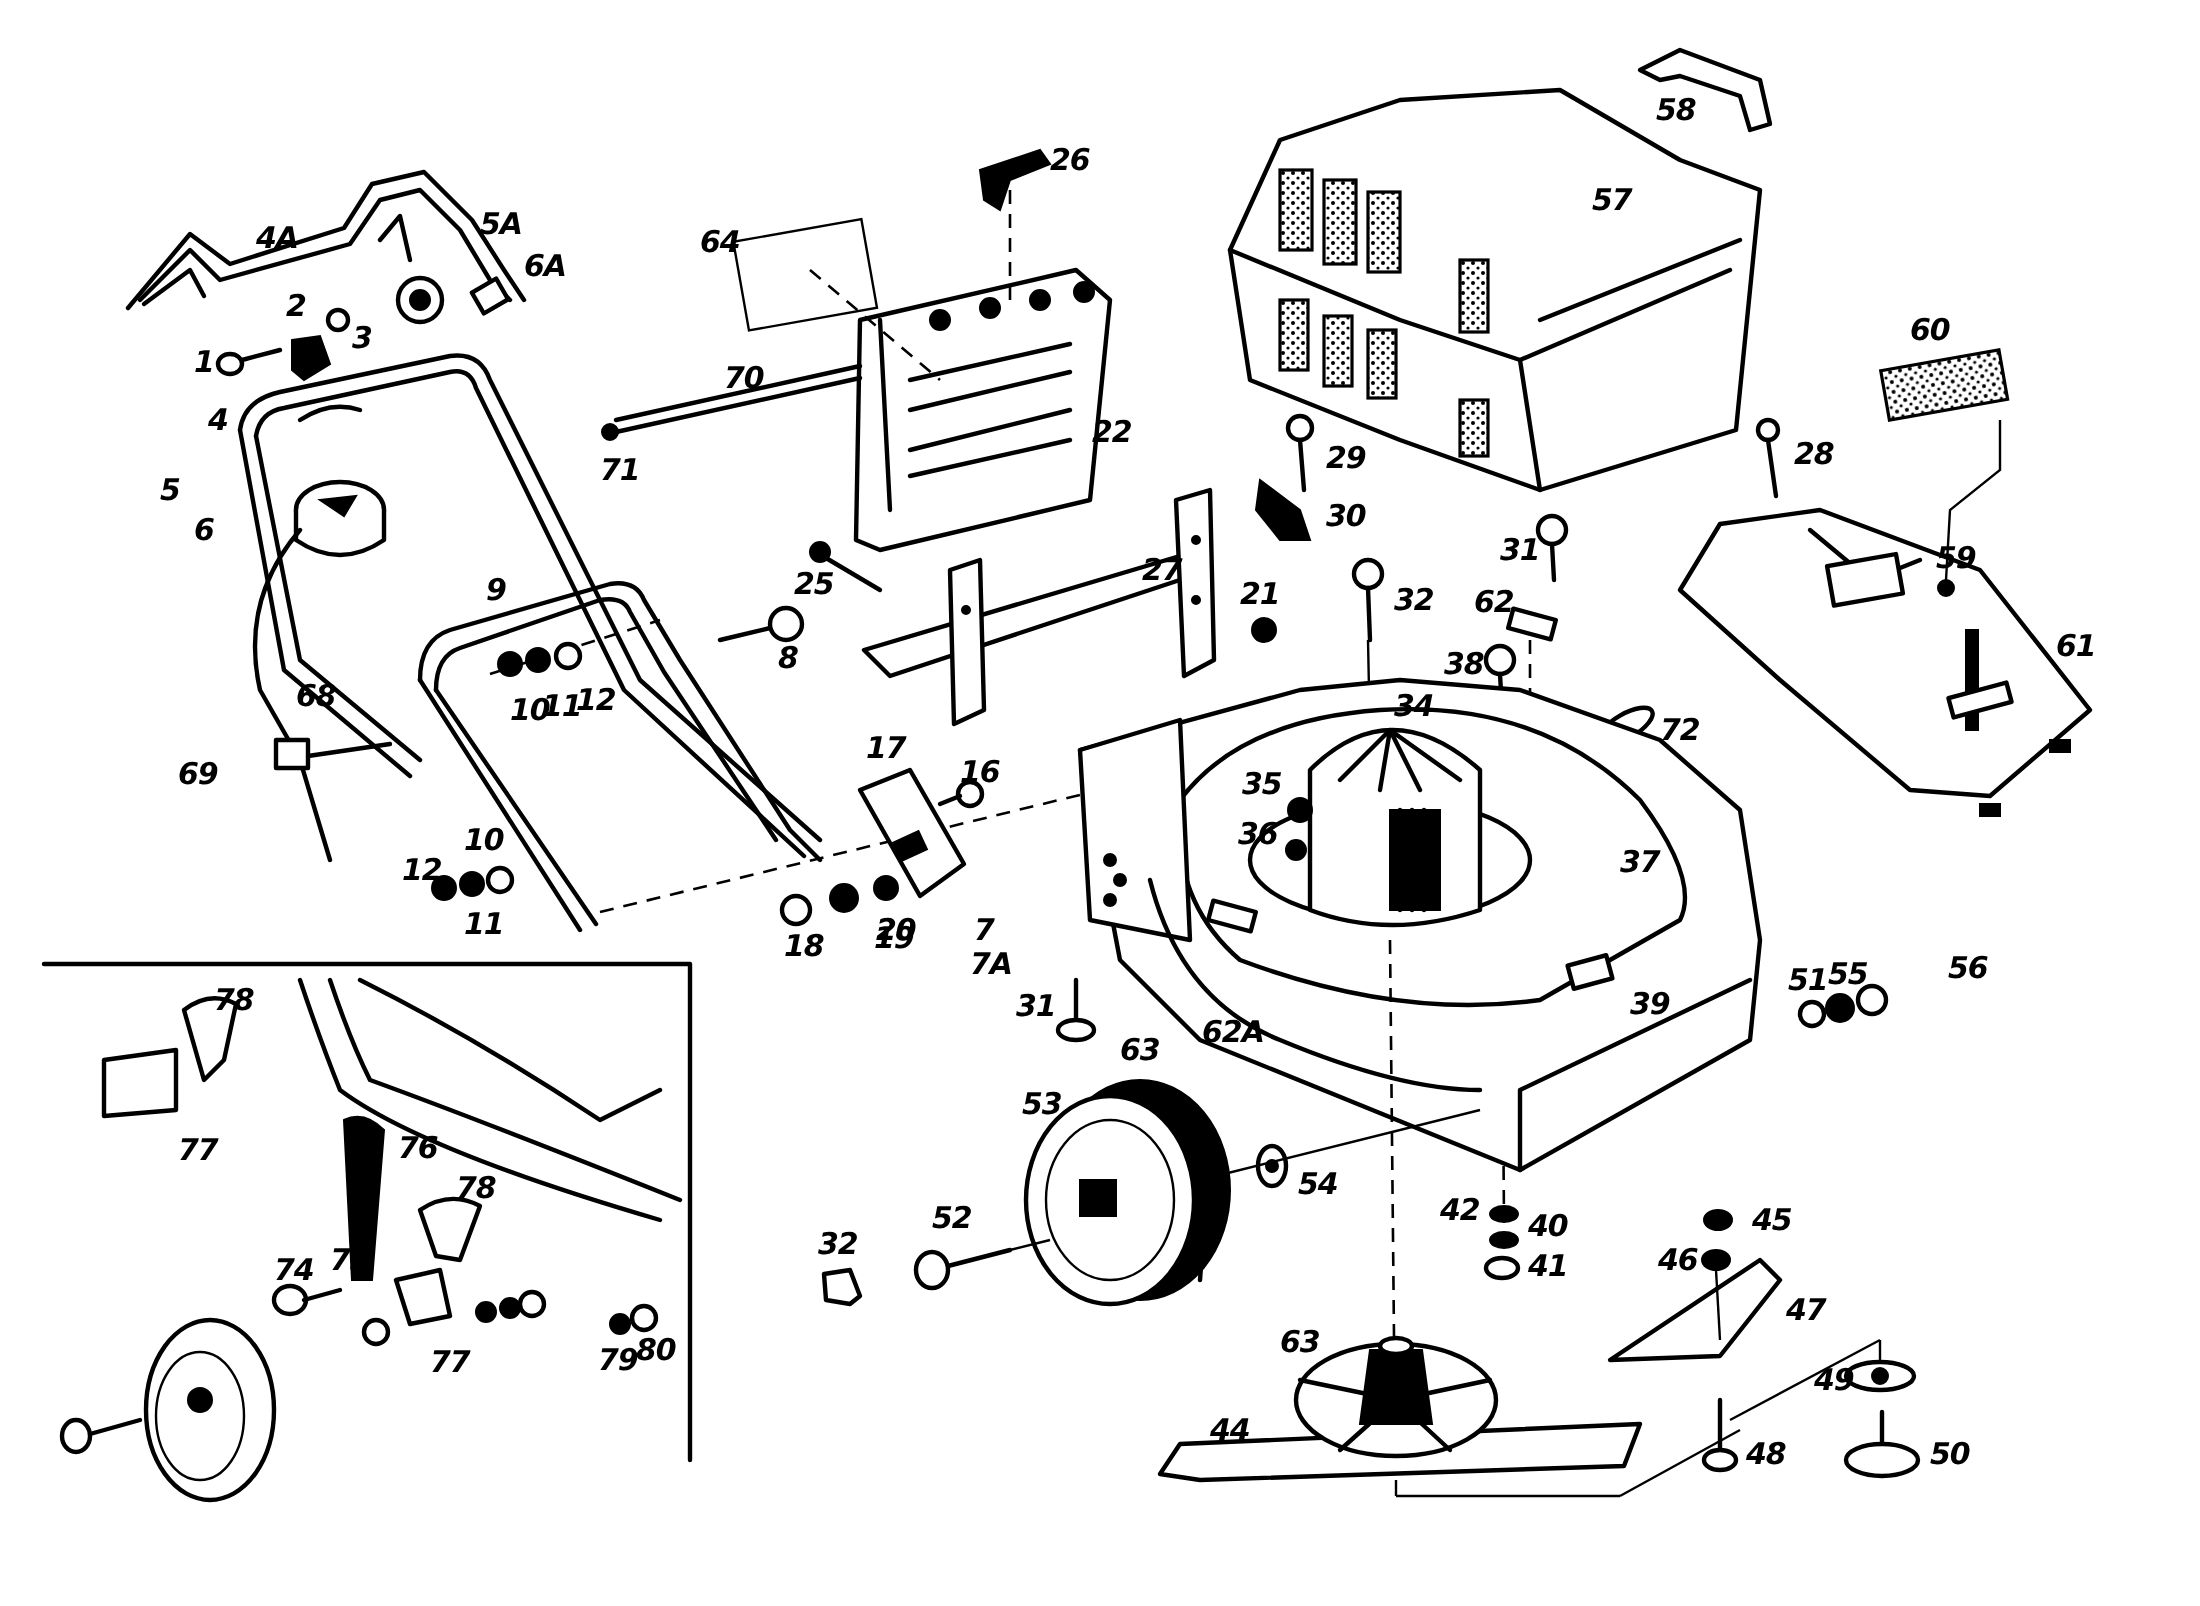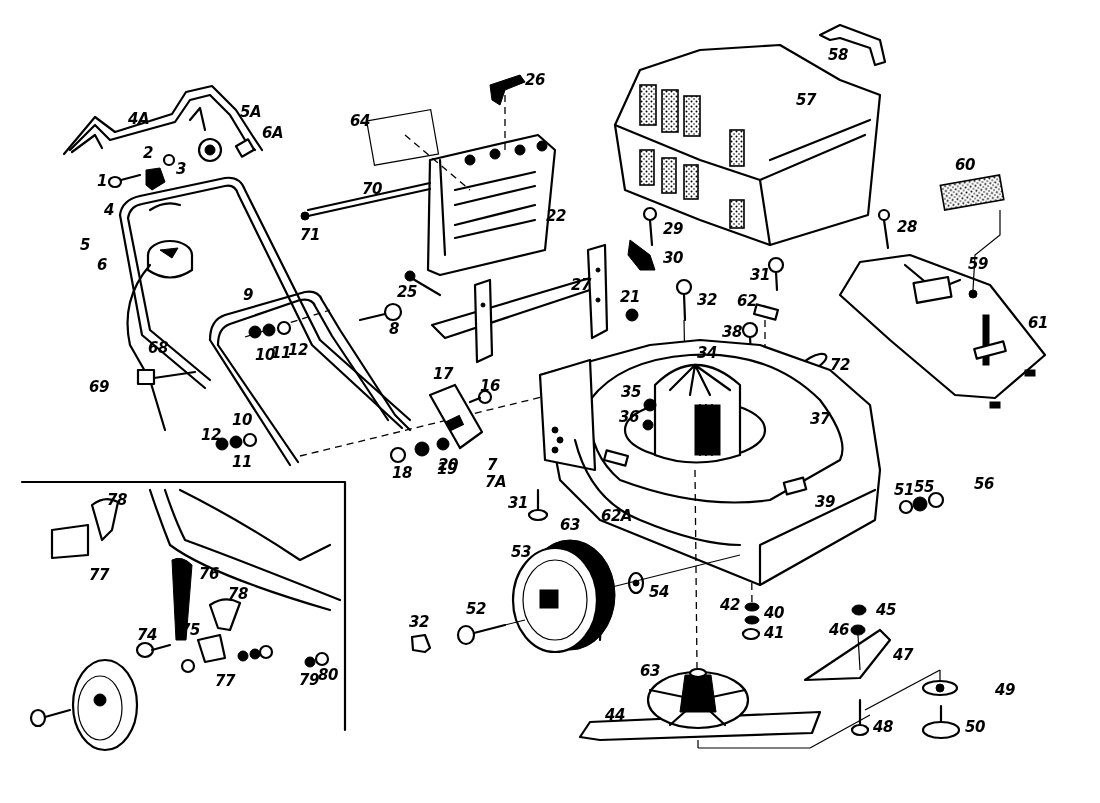--- a/index.html
+++ b/index.html
@@ -355,30 +355,30 @@
 <div class="lbl" style="left:397px;top:285px">25</div>
 <div class="lbl" style="left:571px;top:278px">27</div>
 <div class="lbl" style="left:620px;top:290px">21</div>
 <div class="lbl" style="left:828px;top:48px">58</div>
 <div class="lbl" style="left:796px;top:93px">57</div>
 <div class="lbl" style="left:955px;top:158px">60</div>
 <div class="lbl" style="left:897px;top:220px">28</div>
 <div class="lbl" style="left:663px;top:222px">29</div>
 <div class="lbl" style="left:663px;top:251px">30</div>
 <div class="lbl" style="left:750px;top:268px">31</div>
-<div class="lbl" style="left:968px;top:257px">59</div>
+<div class="lbl" style="left:968px;top:272px">59</div>
 <div class="lbl" style="left:697px;top:293px">32</div>
 <div class="lbl" style="left:737px;top:294px">62</div>
 <div class="lbl" style="left:1028px;top:316px">61</div>
 <div class="lbl" style="left:722px;top:325px">38</div>
 <div class="lbl" style="left:697px;top:346px">34</div>
 <div class="lbl" style="left:830px;top:358px">72</div>
 <div class="lbl" style="left:621px;top:385px">35</div>
 <div class="lbl" style="left:619px;top:410px">36</div>
-<div class="lbl" style="left:810px;top:412px">37</div>
+<div class="lbl" style="left:810px;top:424px">37</div>
 <div class="lbl" style="left:487px;top:458px">7</div>
 <div class="lbl" style="left:485px;top:475px">7A</div>
 <div class="lbl" style="left:508px;top:496px">31</div>
 <div class="lbl" style="left:601px;top:509px">62A</div>
 <div class="lbl" style="left:560px;top:518px">63</div>
 <div class="lbl" style="left:815px;top:495px">39</div>
 <div class="lbl" style="left:894px;top:483px">51</div>
 <div class="lbl" style="left:914px;top:480px">55</div>
 <div class="lbl" style="left:974px;top:477px">56</div>
 <div class="lbl" style="left:511px;top:545px">53</div>
@@ -386,25 +386,25 @@
 <div class="lbl" style="left:466px;top:602px">52</div>
 <div class="lbl" style="left:409px;top:615px">32</div>
 <div class="lbl" style="left:720px;top:598px">42</div>
 <div class="lbl" style="left:764px;top:606px">40</div>
 <div class="lbl" style="left:764px;top:626px">41</div>
 <div class="lbl" style="left:876px;top:603px">45</div>
 <div class="lbl" style="left:829px;top:623px">46</div>
 <div class="lbl" style="left:893px;top:648px">47</div>
 <div class="lbl" style="left:640px;top:664px">63</div>
 <div class="lbl" style="left:605px;top:708px">44</div>
-<div class="lbl" style="left:995px;top:683px">49</div>
+<div class="lbl" style="left:907px;top:683px">49</div>
 <div class="lbl" style="left:873px;top:720px">48</div>
 <div class="lbl" style="left:965px;top:720px">50</div>
 
 <div class="lbl" style="left:107px;top:493px">78</div>
 <div class="lbl" style="left:89px;top:568px">77</div>
 <div class="lbl" style="left:199px;top:567px">76</div>
 <div class="lbl" style="left:228px;top:587px">78</div>
 <div class="lbl" style="left:137px;top:628px">74</div>
-<div class="lbl" style="left:180px;top:623px">75</div>
+<div class="lbl" style="left:165px;top:623px">75</div>
 <div class="lbl" style="left:215px;top:674px">77</div>
 <div class="lbl" style="left:299px;top:673px">79</div>
 <div class="lbl" style="left:318px;top:668px">80</div>
 
 </body></html>

